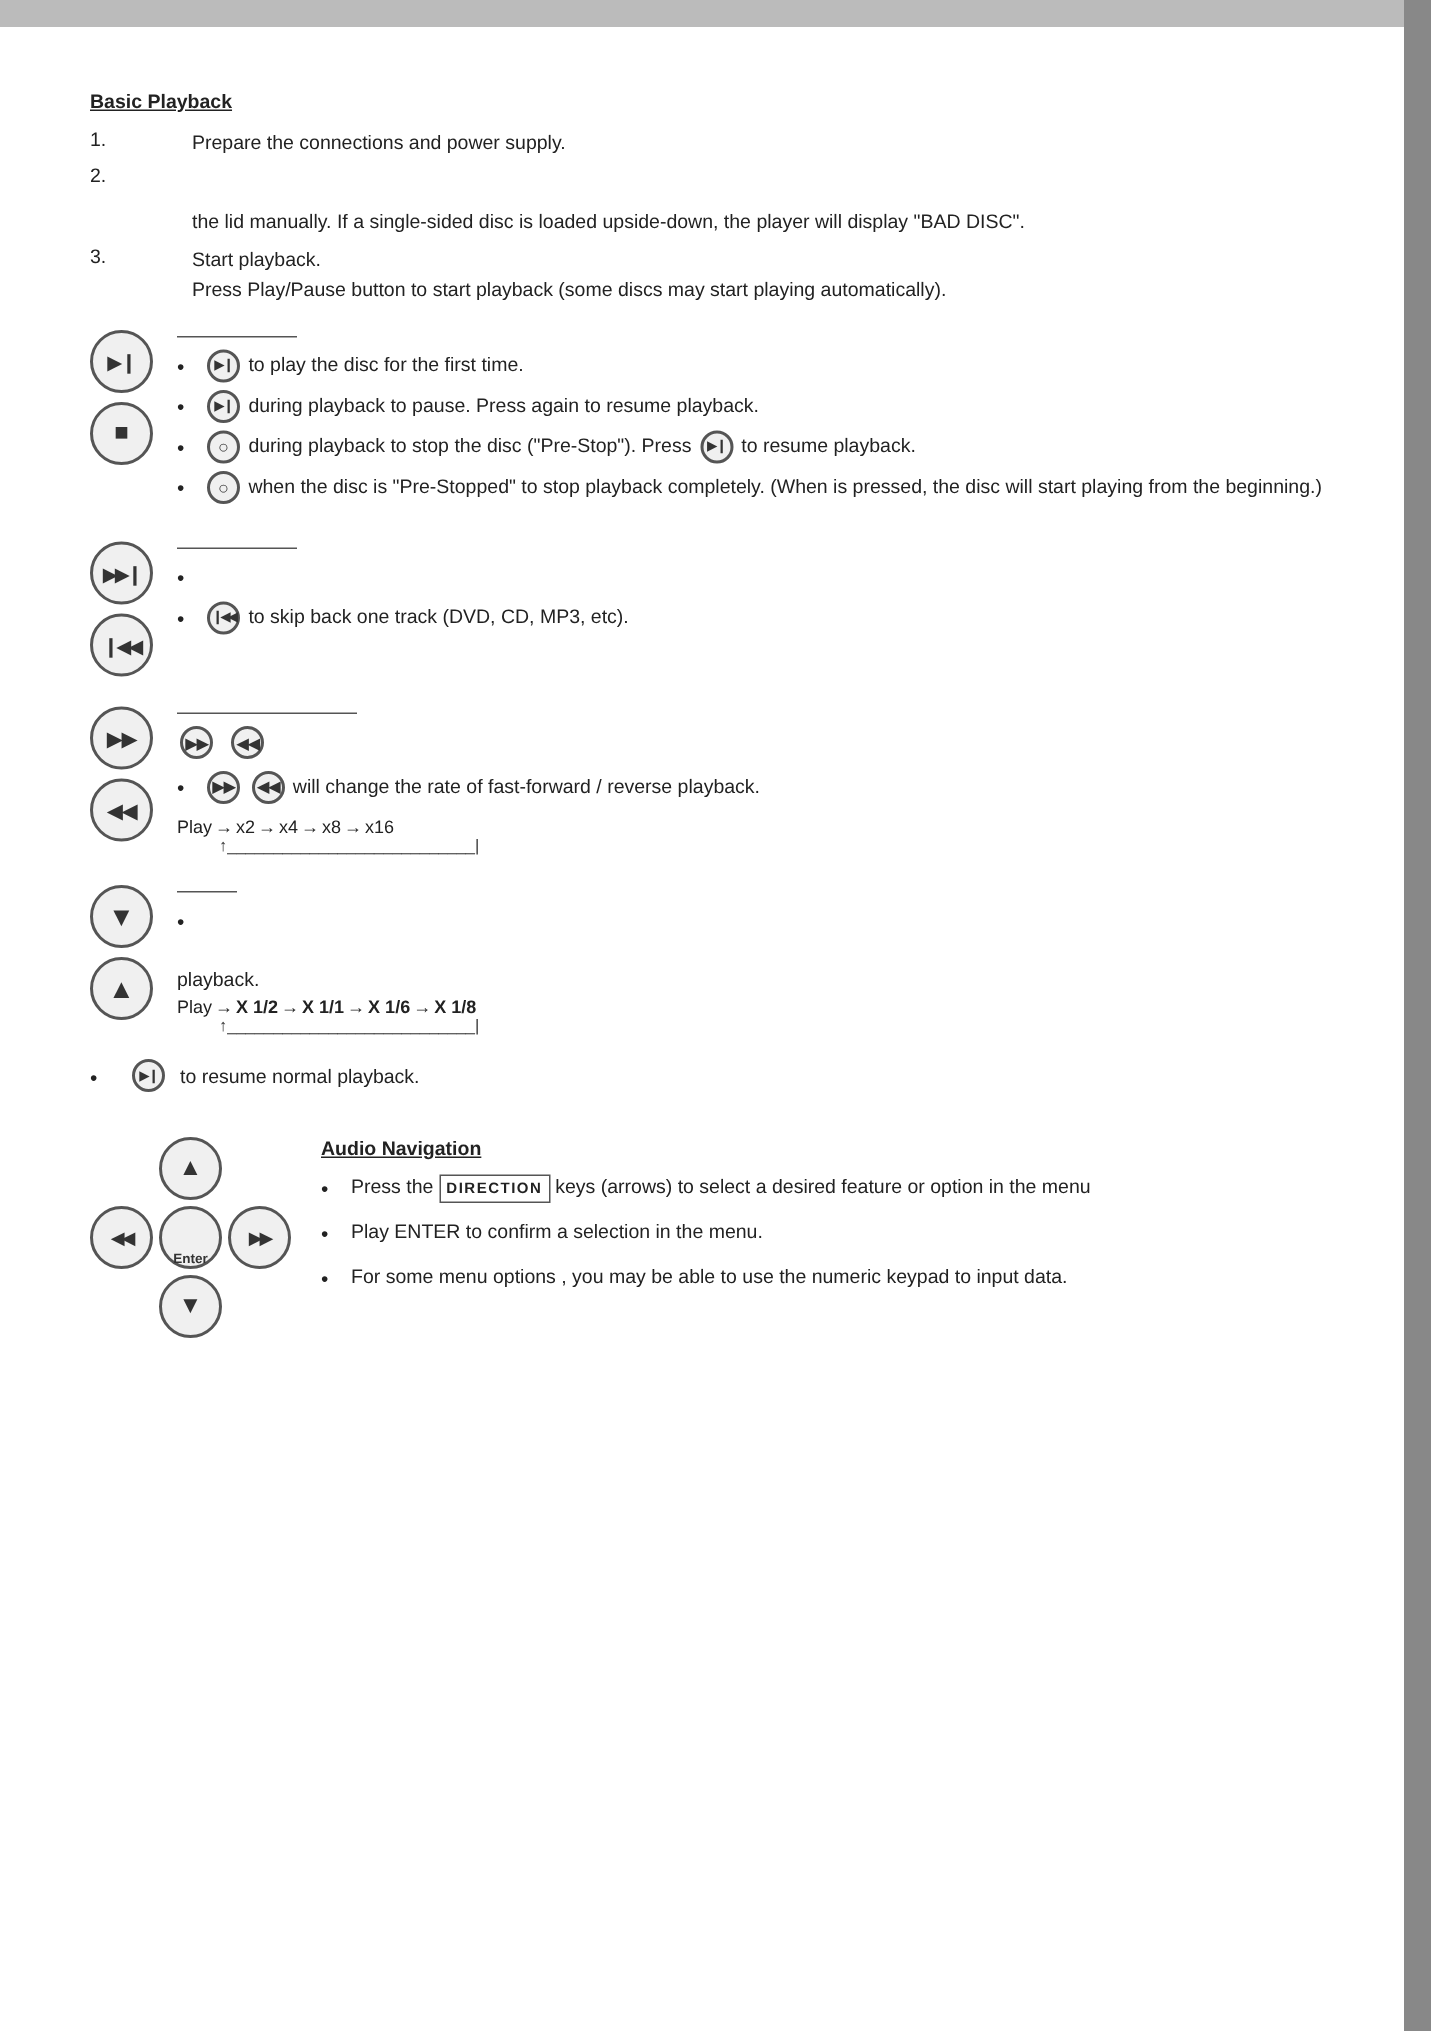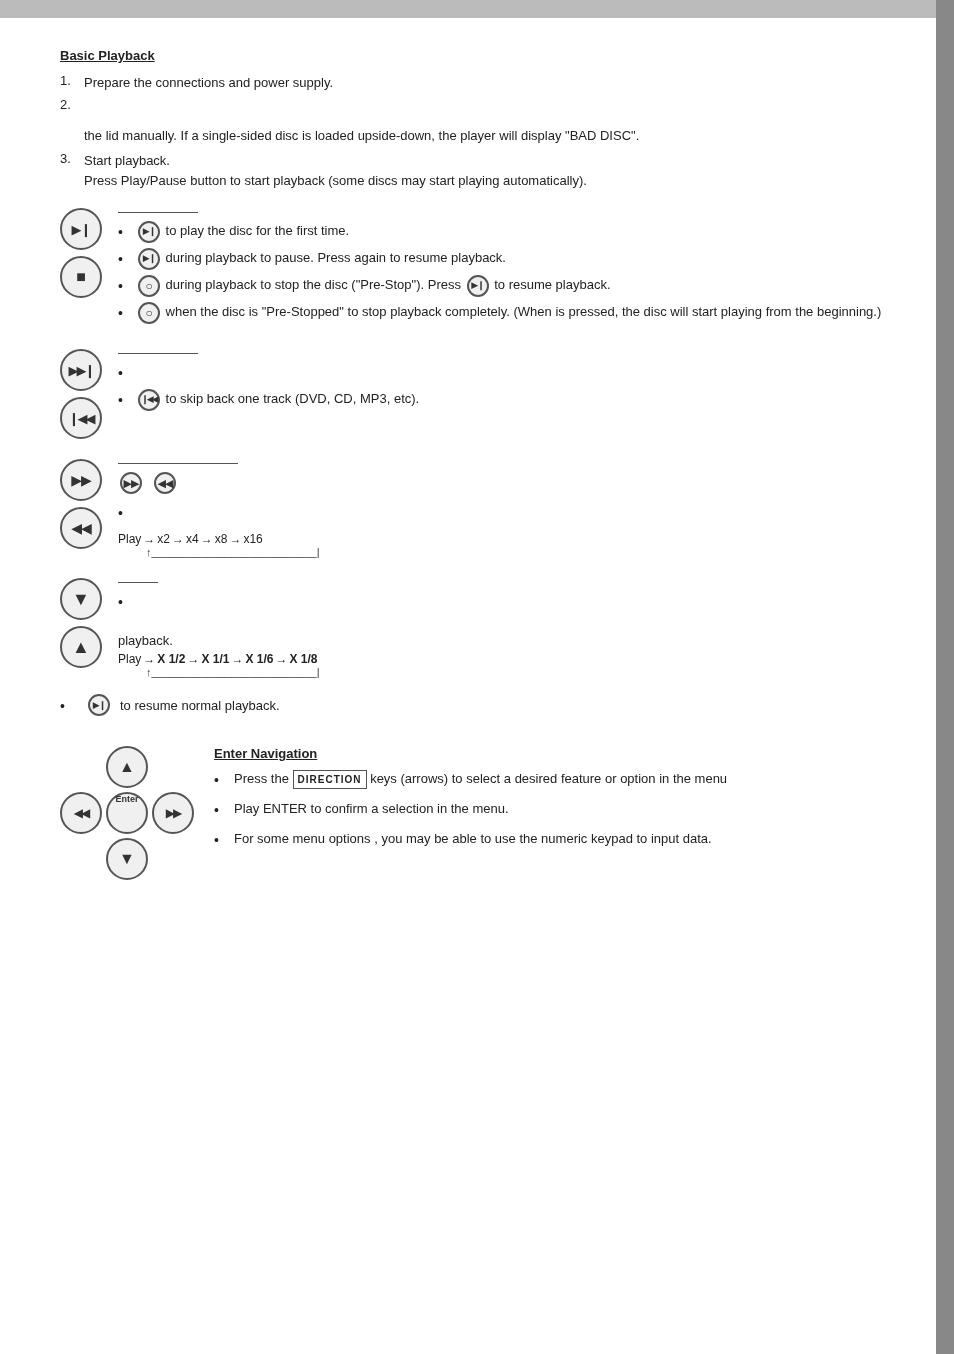--- a/index.html
+++ b/index.html
@@ -7,21 +7,21 @@
       width: 954px;
       min-height: 1354px;
       background: #fff;
       font-family: Arial, Helvetica, sans-serif;
       font-size: 13px;
       color: #222;
       position: relative;
     }
 
     .page-container {
-      padding: 48px 60px 40px 60px;
+      padding: 60px 60px 40px 60px;
       max-width: 954px;
     }
 
     
     .top-bar {
       position: absolute;
       top: 0; left: 0; right: 0;
       height: 18px;
       background: #bbb;
     }
@@ -55,20 +55,21 @@
 
     .num {
       min-width: 24px;
       font-size: 13px;
     }
 
     .step-text {
       flex: 1;
       font-size: 13px;
       line-height: 1.5;
+      margin-left: 44px;
     }
 
     
     .btn-circle {
       width: 42px;
       height: 42px;
       border-radius: 50%;
       border: 2px solid #555;
       display: flex;
       align-items: center;
@@ -213,21 +214,21 @@
       width: 42px;
       height: 42px;
     }
 
     .dpad-center {
       width: 42px;
       height: 42px;
       border-radius: 50%;
       border: 2px solid #555;
       display: flex;
-      align-items: flex-start;
+      align-items: flex-end;
       justify-content: center;
       font-size: 9px;
       font-weight: bold;
       color: #333;
       background: #f0f0f0;
     }
 
     .menu-nav-content {
       flex: 1;
     }
@@ -385,20 +386,25 @@
     </div>
     <div class="desc-col">
       <hr class="divider-line" style="width:120px;">
       <div style="display:flex; align-items:center; gap:8px; margin-bottom:8px;">
         <span class="inline-icon" style="font-size:11px; letter-spacing:-1px;">▶▶</span>
         <span class="inline-icon" style="font-size:11px; letter-spacing:-1px;">◀◀</span>
       </div>
       <ul class="bullet-list">
         <li>
           <span class="bullet-dot">•</span>
+          <span>
+            <span class="inline-icon" style="font-size:11px; letter-spacing:-1px;">▶▶</span>
+            <span class="inline-icon" style="font-size:11px; letter-spacing:-1px;">◀◀</span>
+            will change the rate of fast-forward / reverse playback.
+          </span>
         </li>
       </ul>
       <div class="rate-diagram">
         <span>Play</span>
         <span class="arrow">→</span>
         <span>x2</span>
         <span class="arrow">→</span>
         <span>x4</span>
         <span class="arrow">→</span>
         <span>x8</span>
@@ -472,21 +478,21 @@
         </div>
 
         <div class="dpad-empty"></div>
         <div class="dpad-btn">
           <span>▼</span>
         </div>
         <div class="dpad-empty"></div>
       </div>
 
       <div class="menu-nav-content">
-        <div class="section-title">Enter Navigation</div>
+        <div class="section-title">Audio Navigation</div>
         <ul class="menu-bullet-list">
           <li>
             <span class="menu-bullet-dot">•</span>
             <span>
               Press the <span class="direction-word">DIRECTION</span> keys (arrows) to select a desired feature or option in the menu
             </span>
           </li>
           <li>
             <span class="menu-bullet-dot">•</span>
             <span>Play ENTER to confirm a selection in the menu.</span>

